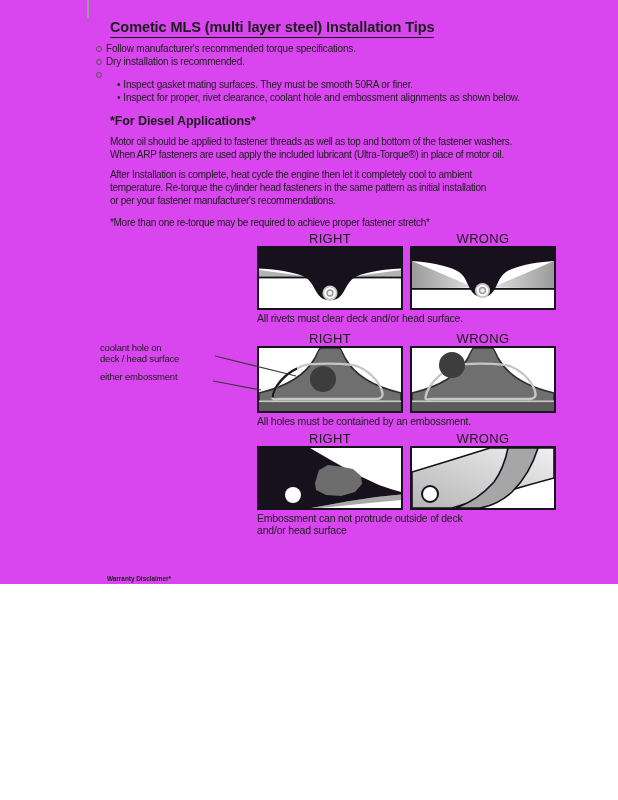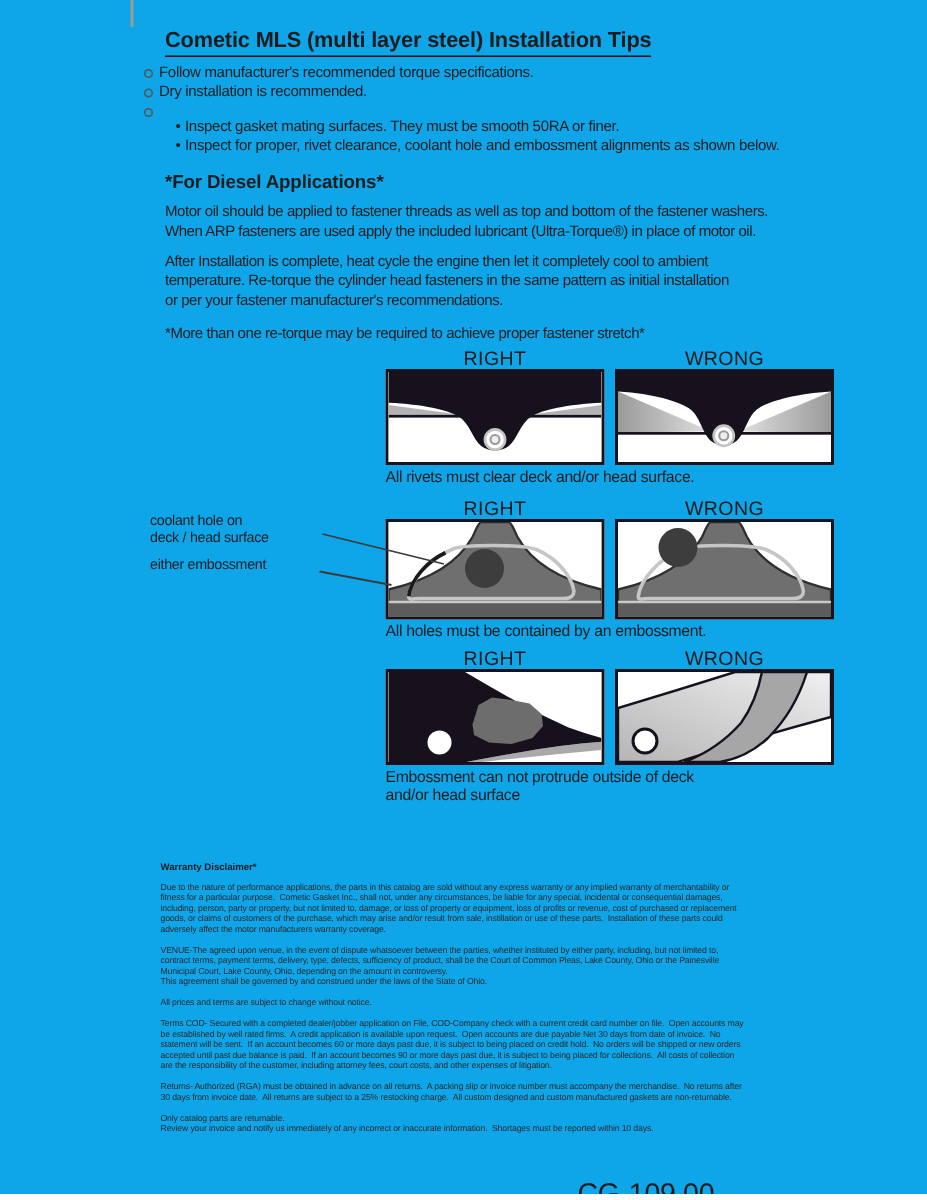--- a/index.html
+++ b/index.html
@@ -1,16 +1,16 @@
 <!DOCTYPE html>
 <html><head>
 <meta charset="utf-8">
 <style>
   html,body{margin:0;padding:0;background:#ffffff;}
-  .page{position:relative;width:618px;height:796px;background:#0ea5e9;overflow:hidden;
+  .page{position:relative;width:618px;height:584px;background:#d946ef;overflow:hidden;
         font-family:"Liberation Sans","DejaVu Sans",sans-serif;color:#1c1c1c;}
   .edge-tick{position:absolute;left:87px;top:0;width:1.5px;height:18px;background:#9a9a9a;}
   .title{position:absolute;left:110px;top:19px;margin:0;font-size:14.5px;font-weight:bold;
          letter-spacing:-0.1px;border-bottom:1.8px solid #111;padding-bottom:2px;}
   .tips{position:absolute;left:96px;top:42px;font-size:10px;letter-spacing:-0.2px;}
   .tip{display:flex;align-items:flex-start;line-height:13px;}
   .obullet{width:4px;height:4px;border:1px solid #555;border-radius:50%;margin:4px 4px 0 0;flex:none;}
   .tip.sub{padding-left:21px;}
   .dbullet{margin-right:3px;font-size:10px;}
   .diesel{position:absolute;left:110px;top:114px;}

